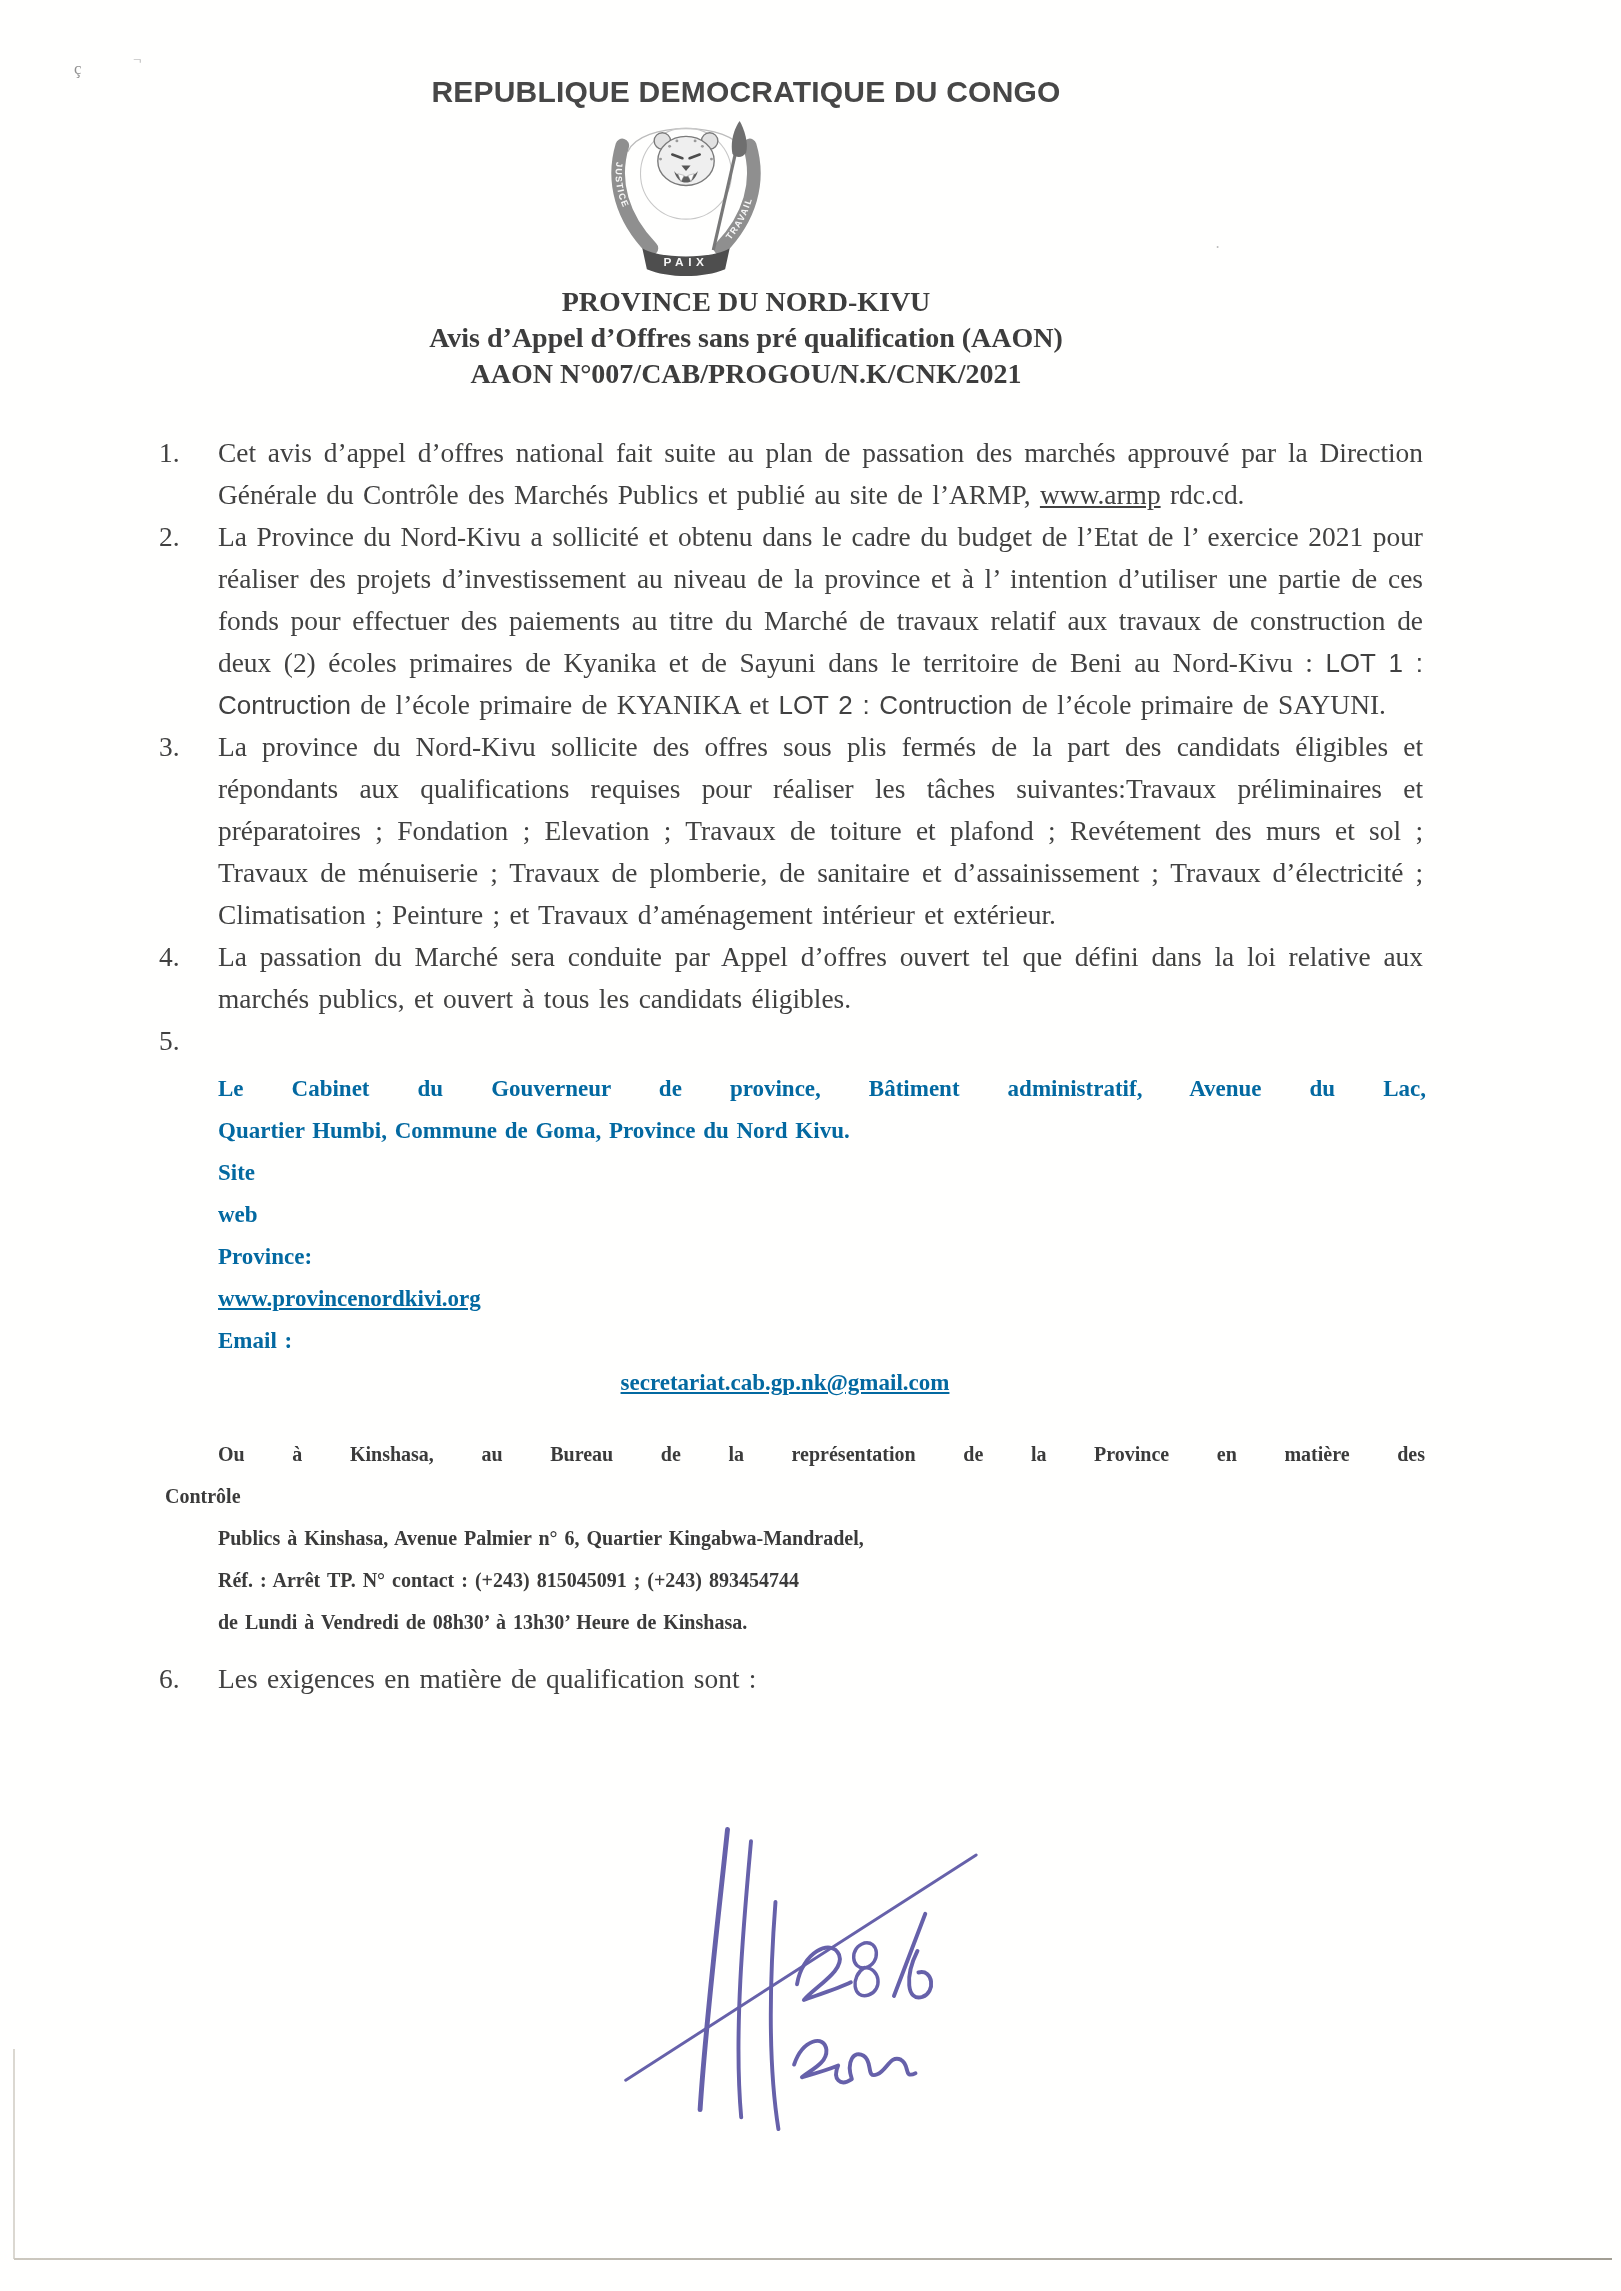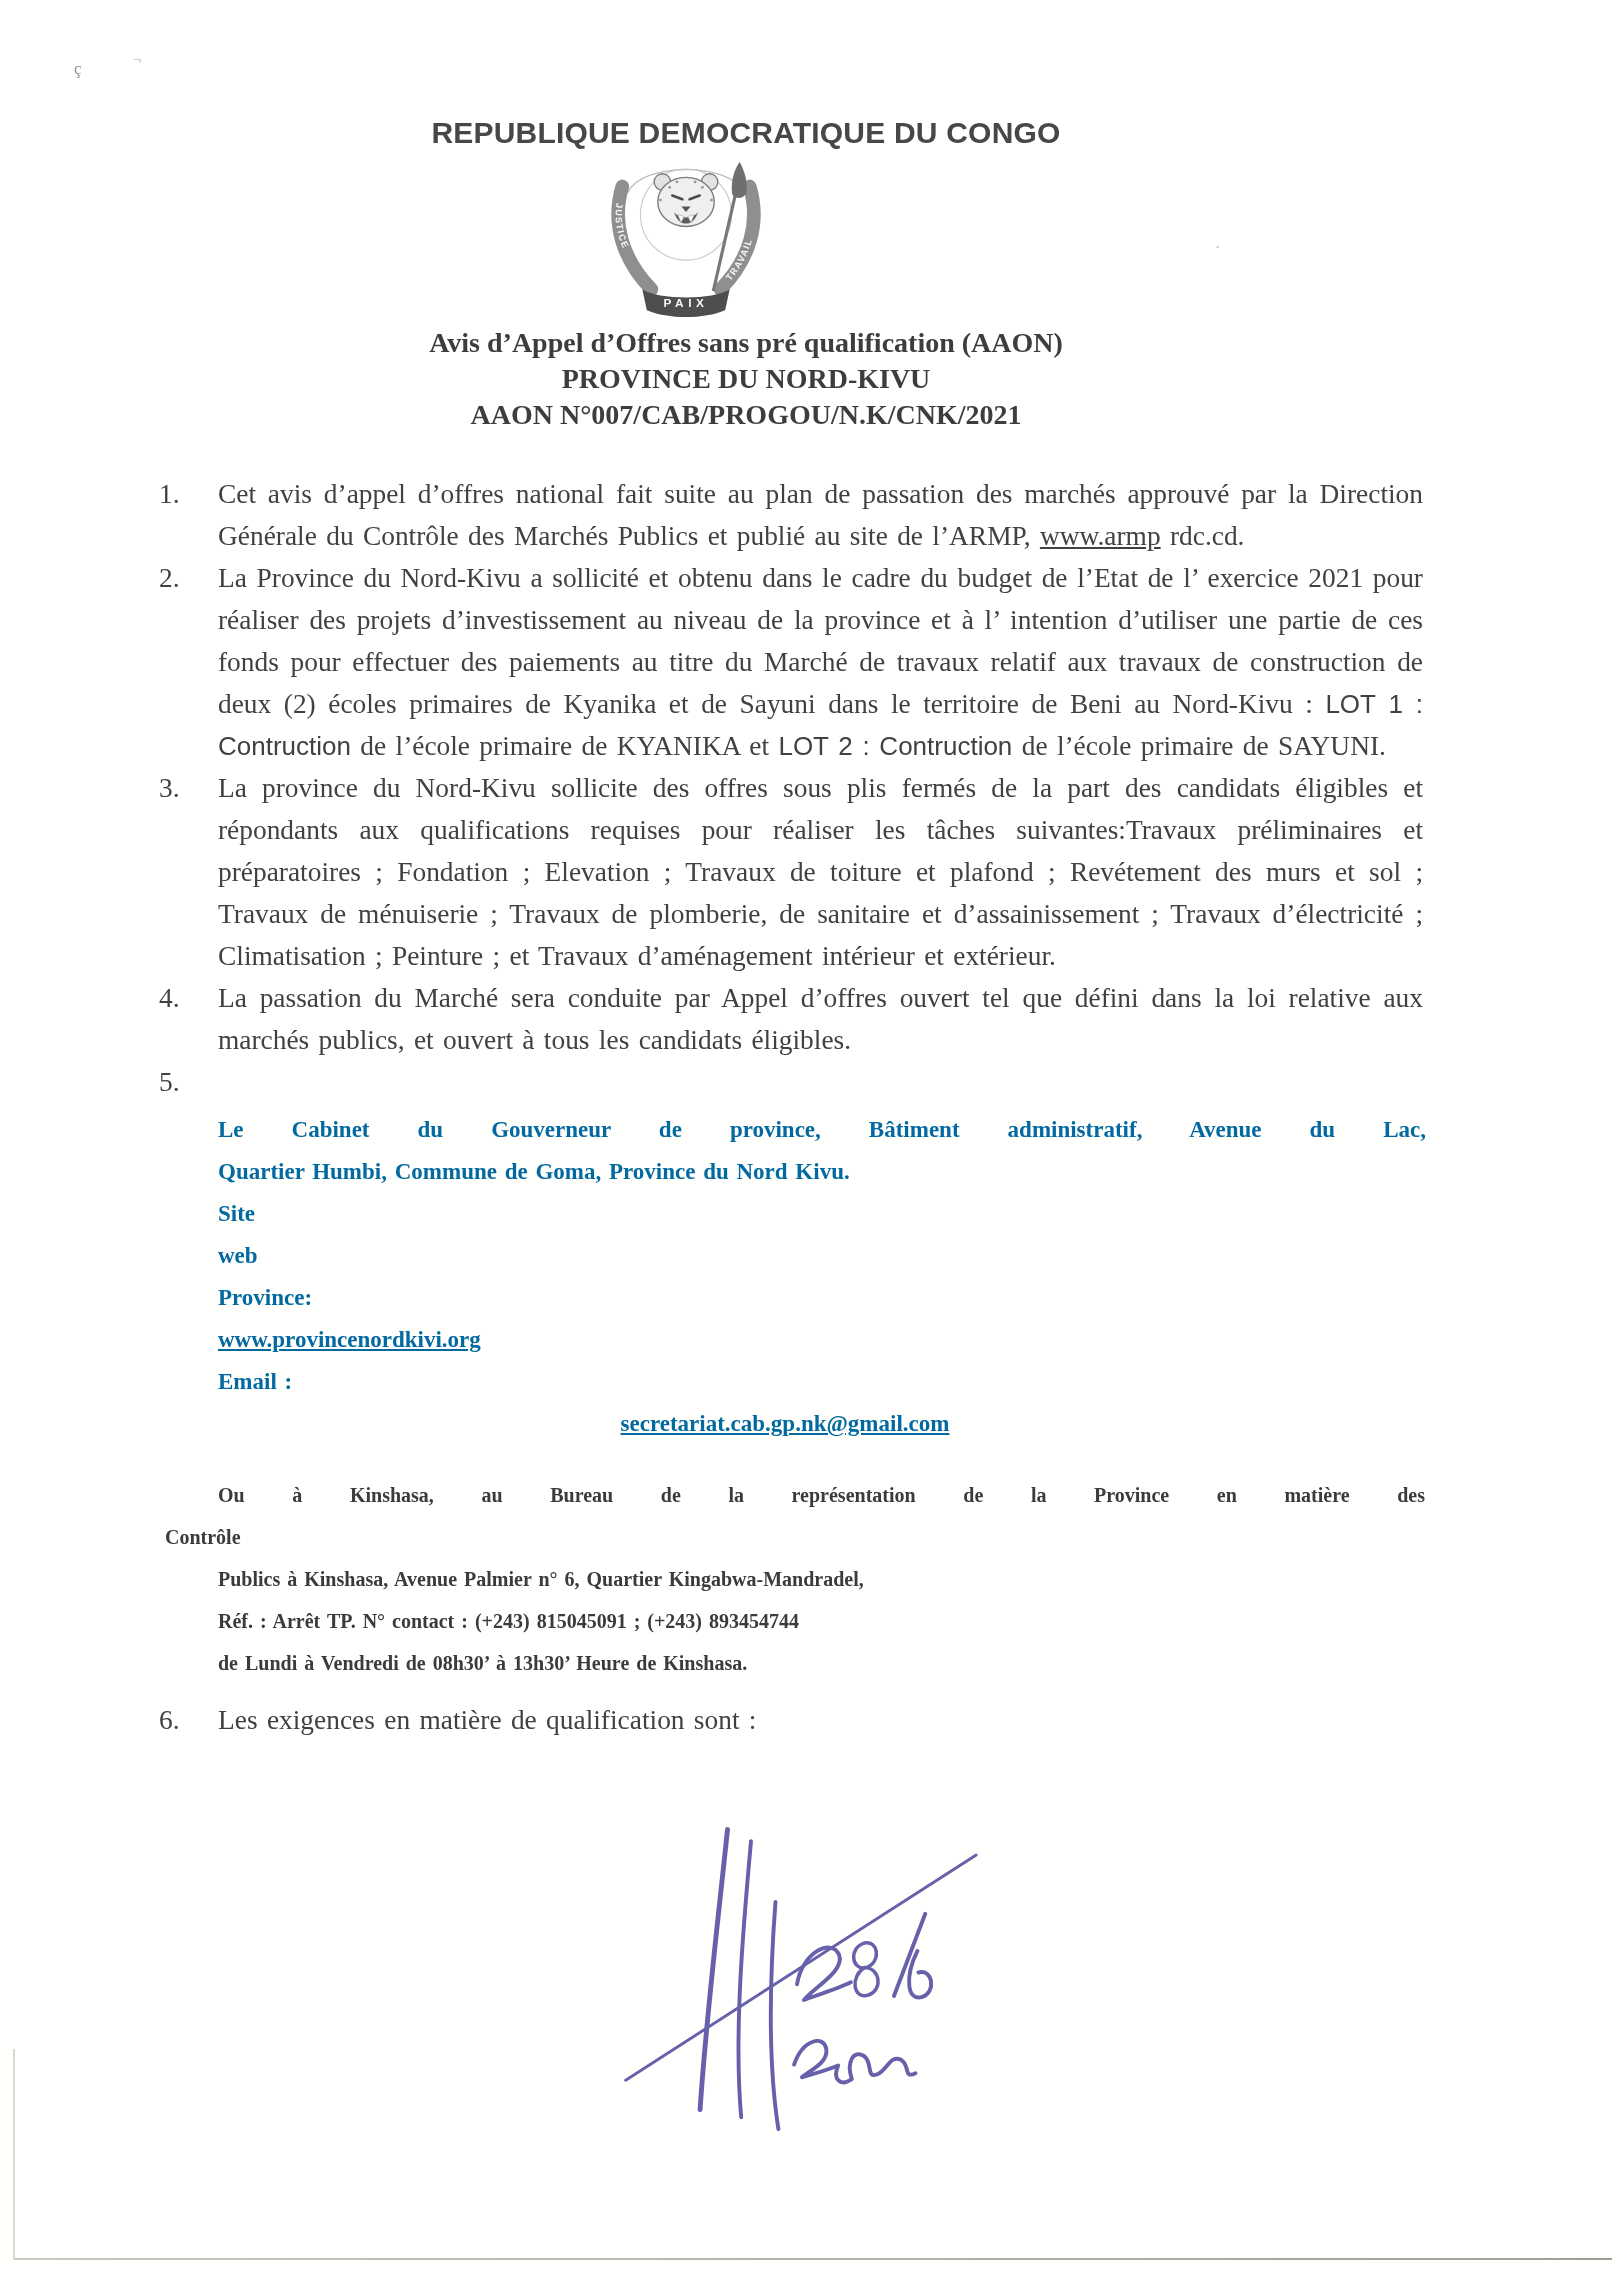--- a/index.html
+++ b/index.html
@@ -2,21 +2,21 @@
 <html><head>
 <meta charset="utf-8">
 <style>
   html,body { margin:0; padding:0; background:#ffffff; }
   .page {
     position:relative; width:1621px; height:2292px; background:#fffffe;
     overflow:hidden; font-family:"Liberation Serif", serif; color:#3e3e3e;
   }
   .center-col { margin-left:149px; width:1194px; }
   .country-title {
-    padding-top:116px; text-align:center;
+    padding-top:75px; text-align:center;
     font-family:"Liberation Sans", sans-serif; font-weight:bold;
     font-size:30px; letter-spacing:0.2px; color:#474747;
   }
   .emblem { display:block; margin:3.9px 0 0 446px; }
   .heading {
     margin-top:5.9px; text-align:center; font-weight:bold;
     font-size:28px; line-height:36px; color:#3d3d3d;
   }
   .list {
     margin:40px 0 0 157px; width:1266px;
@@ -103,22 +103,22 @@
         <path d="M91,66 l3.5,9 l3.5,-7 z" fill="#fbfbfb" stroke="#8a8a8a" stroke-width="0.5"></path>
         <path d="M109,66 l-3.5,9 l-3.5,-7 z" fill="#fbfbfb" stroke="#8a8a8a" stroke-width="0.5"></path>
       </g>
       <g>
         <path d="M52,148 C70,160 130,160 148,148 L143,171 C120,181 80,181 57,171 Z" fill="#4e4e4e"></path>
         <text x="100" y="168" text-anchor="middle" font-family="Liberation Sans, sans-serif" font-size="13" font-weight="bold" letter-spacing="5" fill="#f5f5f5">PAIX</text>
       </g>
     </svg>
 
     <div class="heading">
+      <div>PROVINCE DU NORD-KIVU</div>
       <div>Avis d’Appel d’Offres sans pré qualification (AAON)</div>
-      <div>PROVINCE DU NORD-KIVU</div>
       <div>AAON N°007/CAB/PROGOU/N.K/CNK/2021</div>
     </div>
   </div>
 
   <div class="list">
     <div class="item">
       <span class="num">1.</span>
       <span>Cet avis d’appel d’offres national fait suite au plan de passation des marchés approuvé par la Direction Générale du Contrôle des Marchés Publics et publié au site de l’ARMP, </span><span class="u">www.armp</span><span> rdc.cd.</span>
     </div>
     <div class="item">

